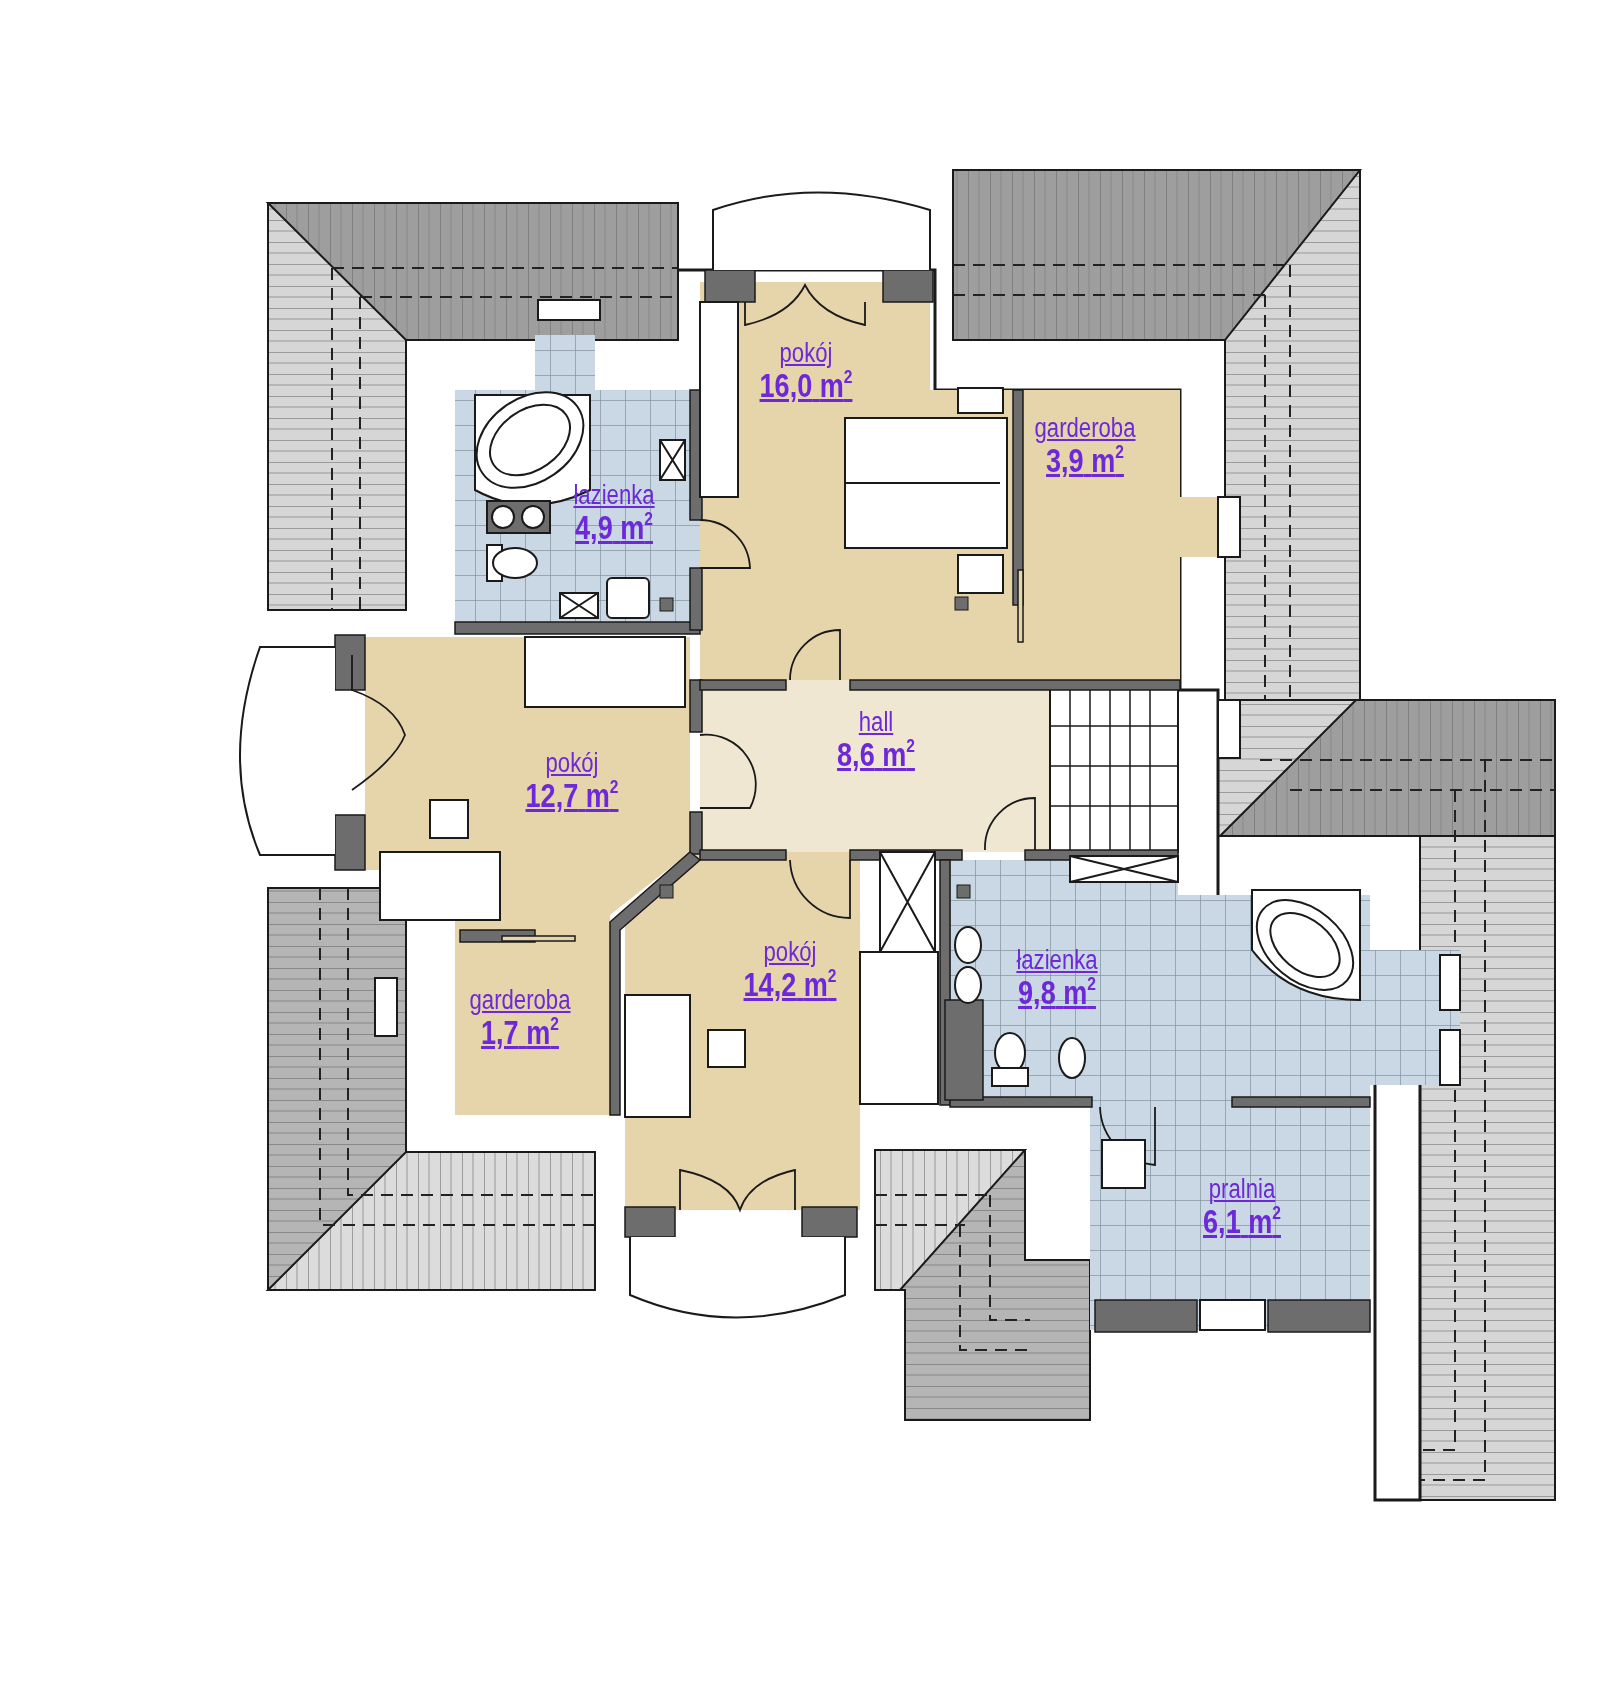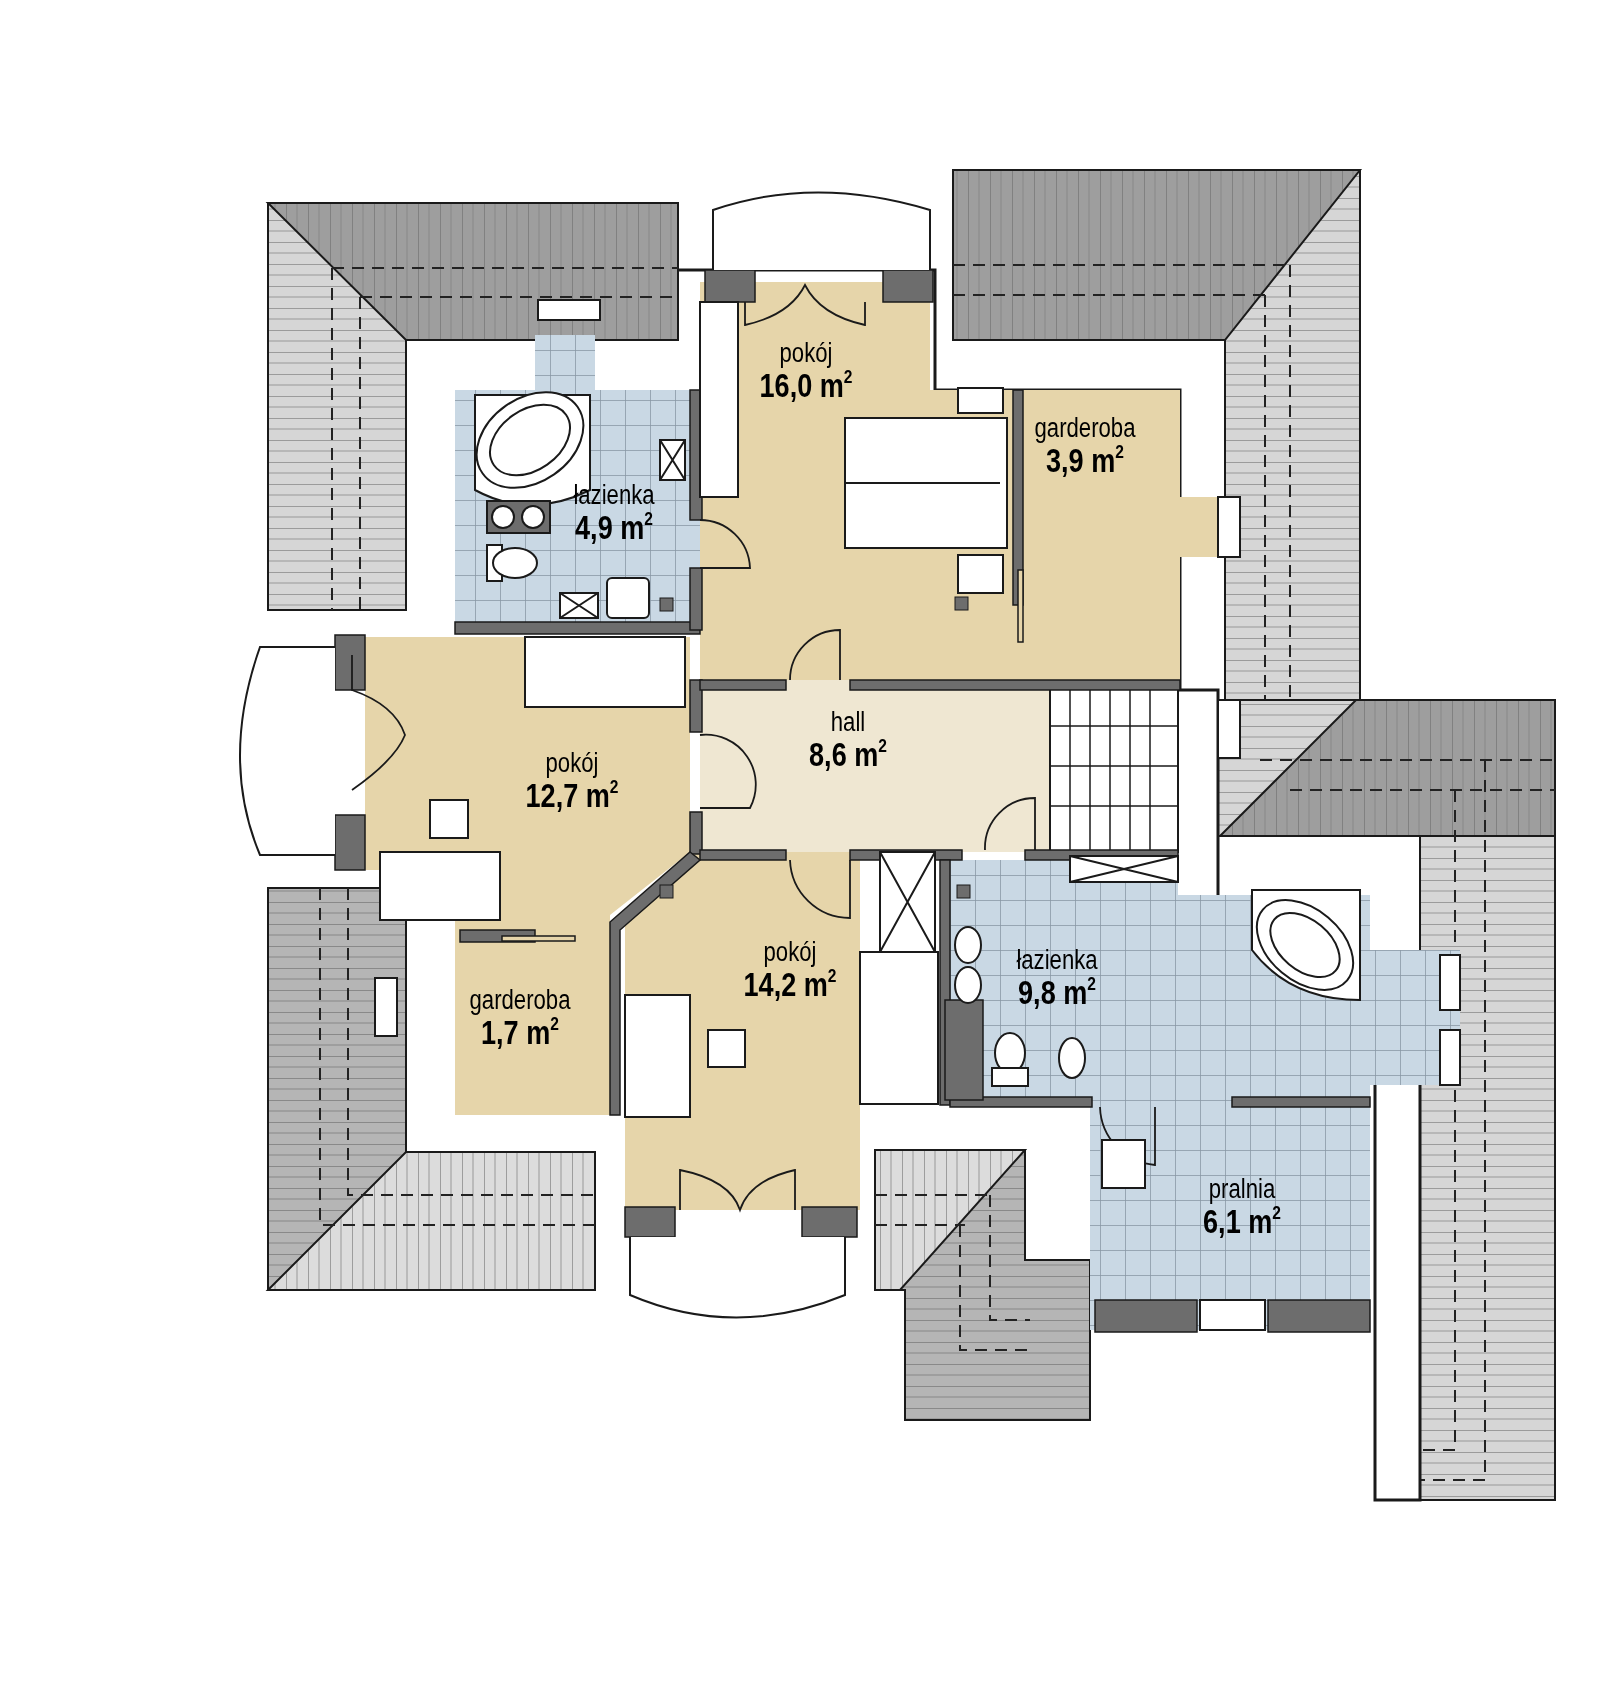--- a/index.html
+++ b/index.html
@@ -1,18 +1,18 @@
 <!DOCTYPE html>
 <html><head>
 <meta charset="utf-8">
 <style>
   html, body { margin:0; padding:0; background:#ffffff; }
   body { width:1600px; height:1702px; position:relative; overflow:hidden; font-family:"Liberation Sans", sans-serif; }
   #plan { position:absolute; left:0; top:0; width:1600px; height:1702px; }
-  .lbl { position:absolute; text-align:center; color:#000000; transform:translateX(-50%); white-space:nowrap; }
+  .lbl { position:absolute; text-align:center; color:#6d28d9; transform:translateX(-50%); white-space:nowrap;text-decoration:underline; }
   .lbl .name { display:block; font-family:"Liberation Sans Narrow","Liberation Sans", sans-serif; font-size:27px; font-weight:normal; transform:scaleX(0.82); letter-spacing:0px; line-height:30px; }
   .lbl .area { display:block; font-family:"Liberation Sans", sans-serif; font-size:33px; font-weight:bold; transform:scaleX(0.82); line-height:36px; }
   .lbl .area sup { font-size:19px; vertical-align:14px; line-height:0; }
 </style>
 </head>
 <body>
 
 <svg id="plan" viewBox="0 0 1600 1702" xmlns="http://www.w3.org/2000/svg">
   <defs>
     <pattern id="roofV" width="22" height="10" patternUnits="userSpaceOnUse">
@@ -229,21 +229,21 @@
 <div class="lbl" style="left:614px; top:480px;">
   <span class="name">łazienka</span>
   <span class="area"><span>4,9</span> <span>m</span><sup>2</sup></span>
 </div>
 
 <div class="lbl" style="left:572px; top:748px;">
   <span class="name">pokój</span>
   <span class="area"><span>12,7</span> <span>m</span><sup>2</sup></span>
 </div>
 
-<div class="lbl" style="left:848px; top:707px;">
+<div class="lbl" style="left:876px; top:707px;">
   <span class="name">hall</span>
   <span class="area"><span>8,6</span> <span>m</span><sup>2</sup></span>
 </div>
 
 <div class="lbl" style="left:790px; top:937px;">
   <span class="name">pokój</span>
   <span class="area"><span>14,2</span> <span>m</span><sup>2</sup></span>
 </div>
 
 <div class="lbl" style="left:1057px; top:945px;">

